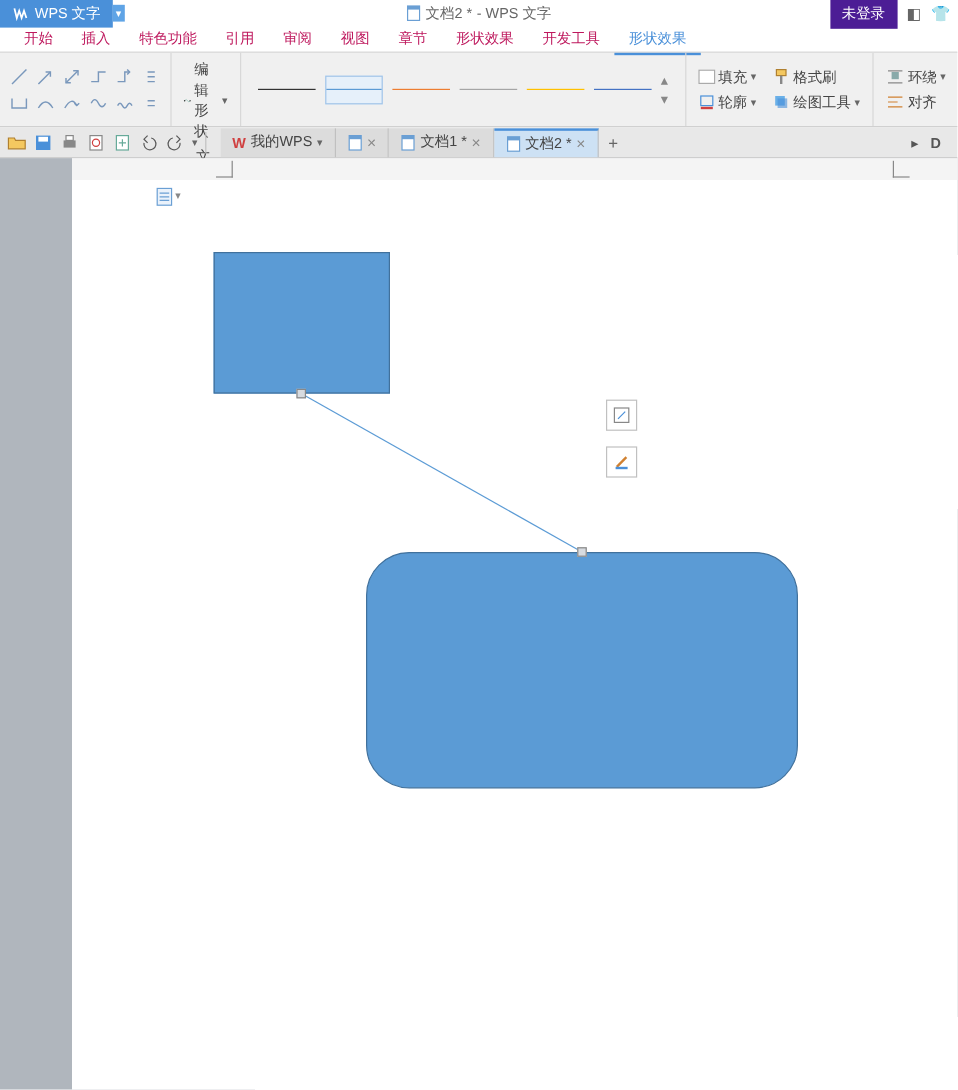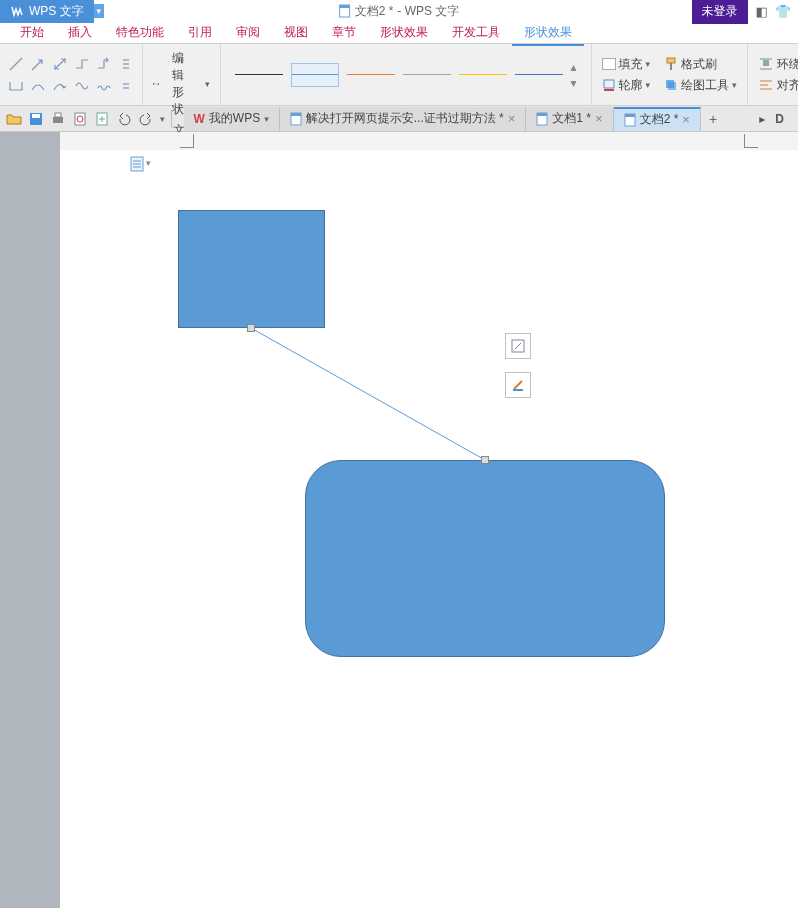--- a/index.html
+++ b/index.html
@@ -15,21 +15,21 @@
 
 .menubar { height: 22px; background: #fff; border-bottom: 1px solid #d0d0d0; display: flex; align-items: center; padding: 0 8px; }
 .menu-item { padding: 3px 12px; color: #be185d; cursor: pointer; }
 .menu-item.active { color: #4a90d9; border-bottom: 2px solid #4a90d9; margin-bottom: -1px; }
 
 .ribbon { height: 62px; background: #f0f0f0; border-bottom: 1px solid #d0d0d0; display: flex; }
 .ribbon-group { border-right: 1px solid #d8d8d8; padding: 4px 6px; display: flex; flex-direction: column; justify-content: space-around; }
 .shape-grid { display: grid; grid-template-columns: repeat(6, 20px); grid-template-rows: repeat(2, 20px); gap: 2px; }
 .shape-cell { width: 20px; height: 20px; display: flex; align-items: center; justify-content: center; color: #7a98bc; cursor: pointer; }
 .shape-cell svg { width: 16px; height: 16px; stroke: #7a98bc; stroke-width: 1.2; fill: none; }
-.drop-btn { display: flex; align-items: center; gap: 13px; padding: 2px 4px; color: #444; cursor: pointer; }
+.drop-btn { display: flex; align-items: center; gap: 3px; padding: 2px 4px; color: #444; cursor: pointer; }
 .drop-btn svg { width: 14px; height: 14px; }
 
 .line-styles { display: flex; align-items: center; gap: 8px; padding: 0 8px; }
 .line-sample { width: 48px; height: 24px; display: flex; align-items: center; cursor: pointer; }
 .line-sample.sel { border: 1px solid #a0c4e8; background: #e6f0fa; }
 .line-sample div { width: 100%; height: 0; }
 
 .style-btns { display: flex; flex-direction: column; gap: 4px; padding: 2px 4px; }
 .style-row { display: flex; align-items: center; gap: 3px; color: #444; cursor: pointer; white-space: nowrap; }
 .style-row .sw { width: 14px; height: 12px; }
@@ -318,21 +318,20 @@
     <div class="doc-tab">
       <span style="color:#d04040;font-weight:bold">W</span>
       <span>我的WPS</span>
         <span class="caret">▾</span>
     </div>
     <div class="doc-tab">
       <svg class="icon-doc" viewBox="0 0 12 14">
           <rect x="1" y="1" width="10" height="12" fill="#fff" stroke="#6a9fd4"></rect>
           <rect x="1" y="1" width="10" height="3" fill="#6a9fd4"></rect>
         </svg>
-      <span>解决打开网页提示安...证书过期方法 *</span>
       <span class="tab-close">×</span>
     </div>
     <div class="doc-tab">
       <svg class="icon-doc" viewBox="0 0 12 14">
           <rect x="1" y="1" width="10" height="12" fill="#fff" stroke="#6a9fd4"></rect>
           <rect x="1" y="1" width="10" height="3" fill="#6a9fd4"></rect>
         </svg>
       <span>文档1 *</span>
       <span class="tab-close">×</span>
     </div>

